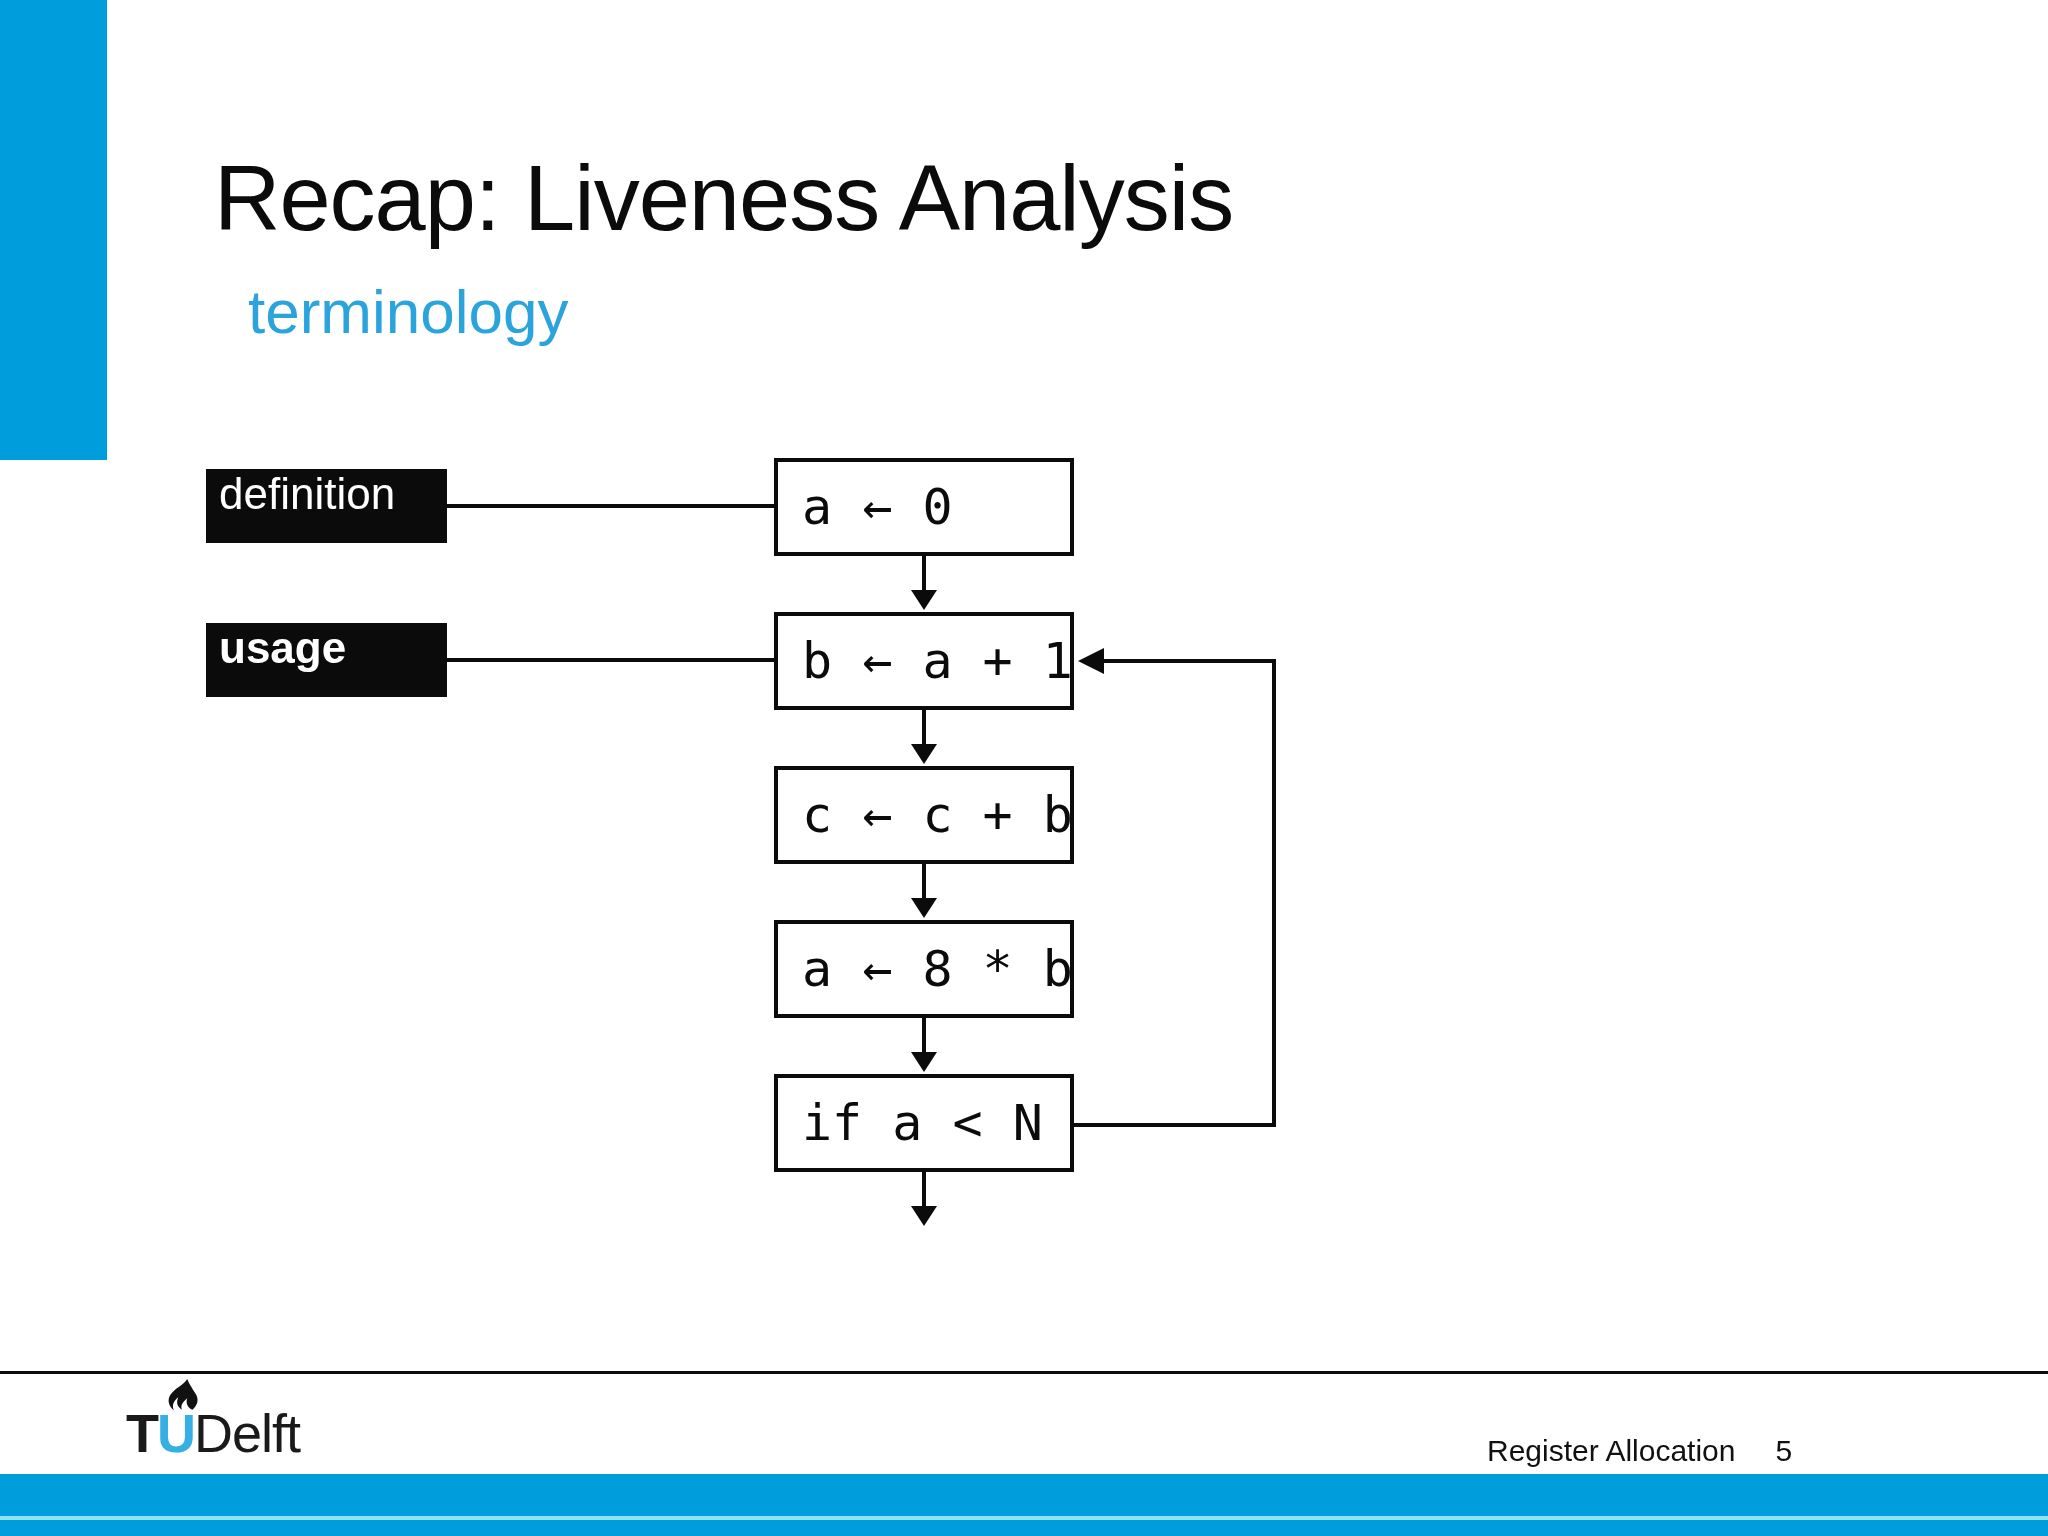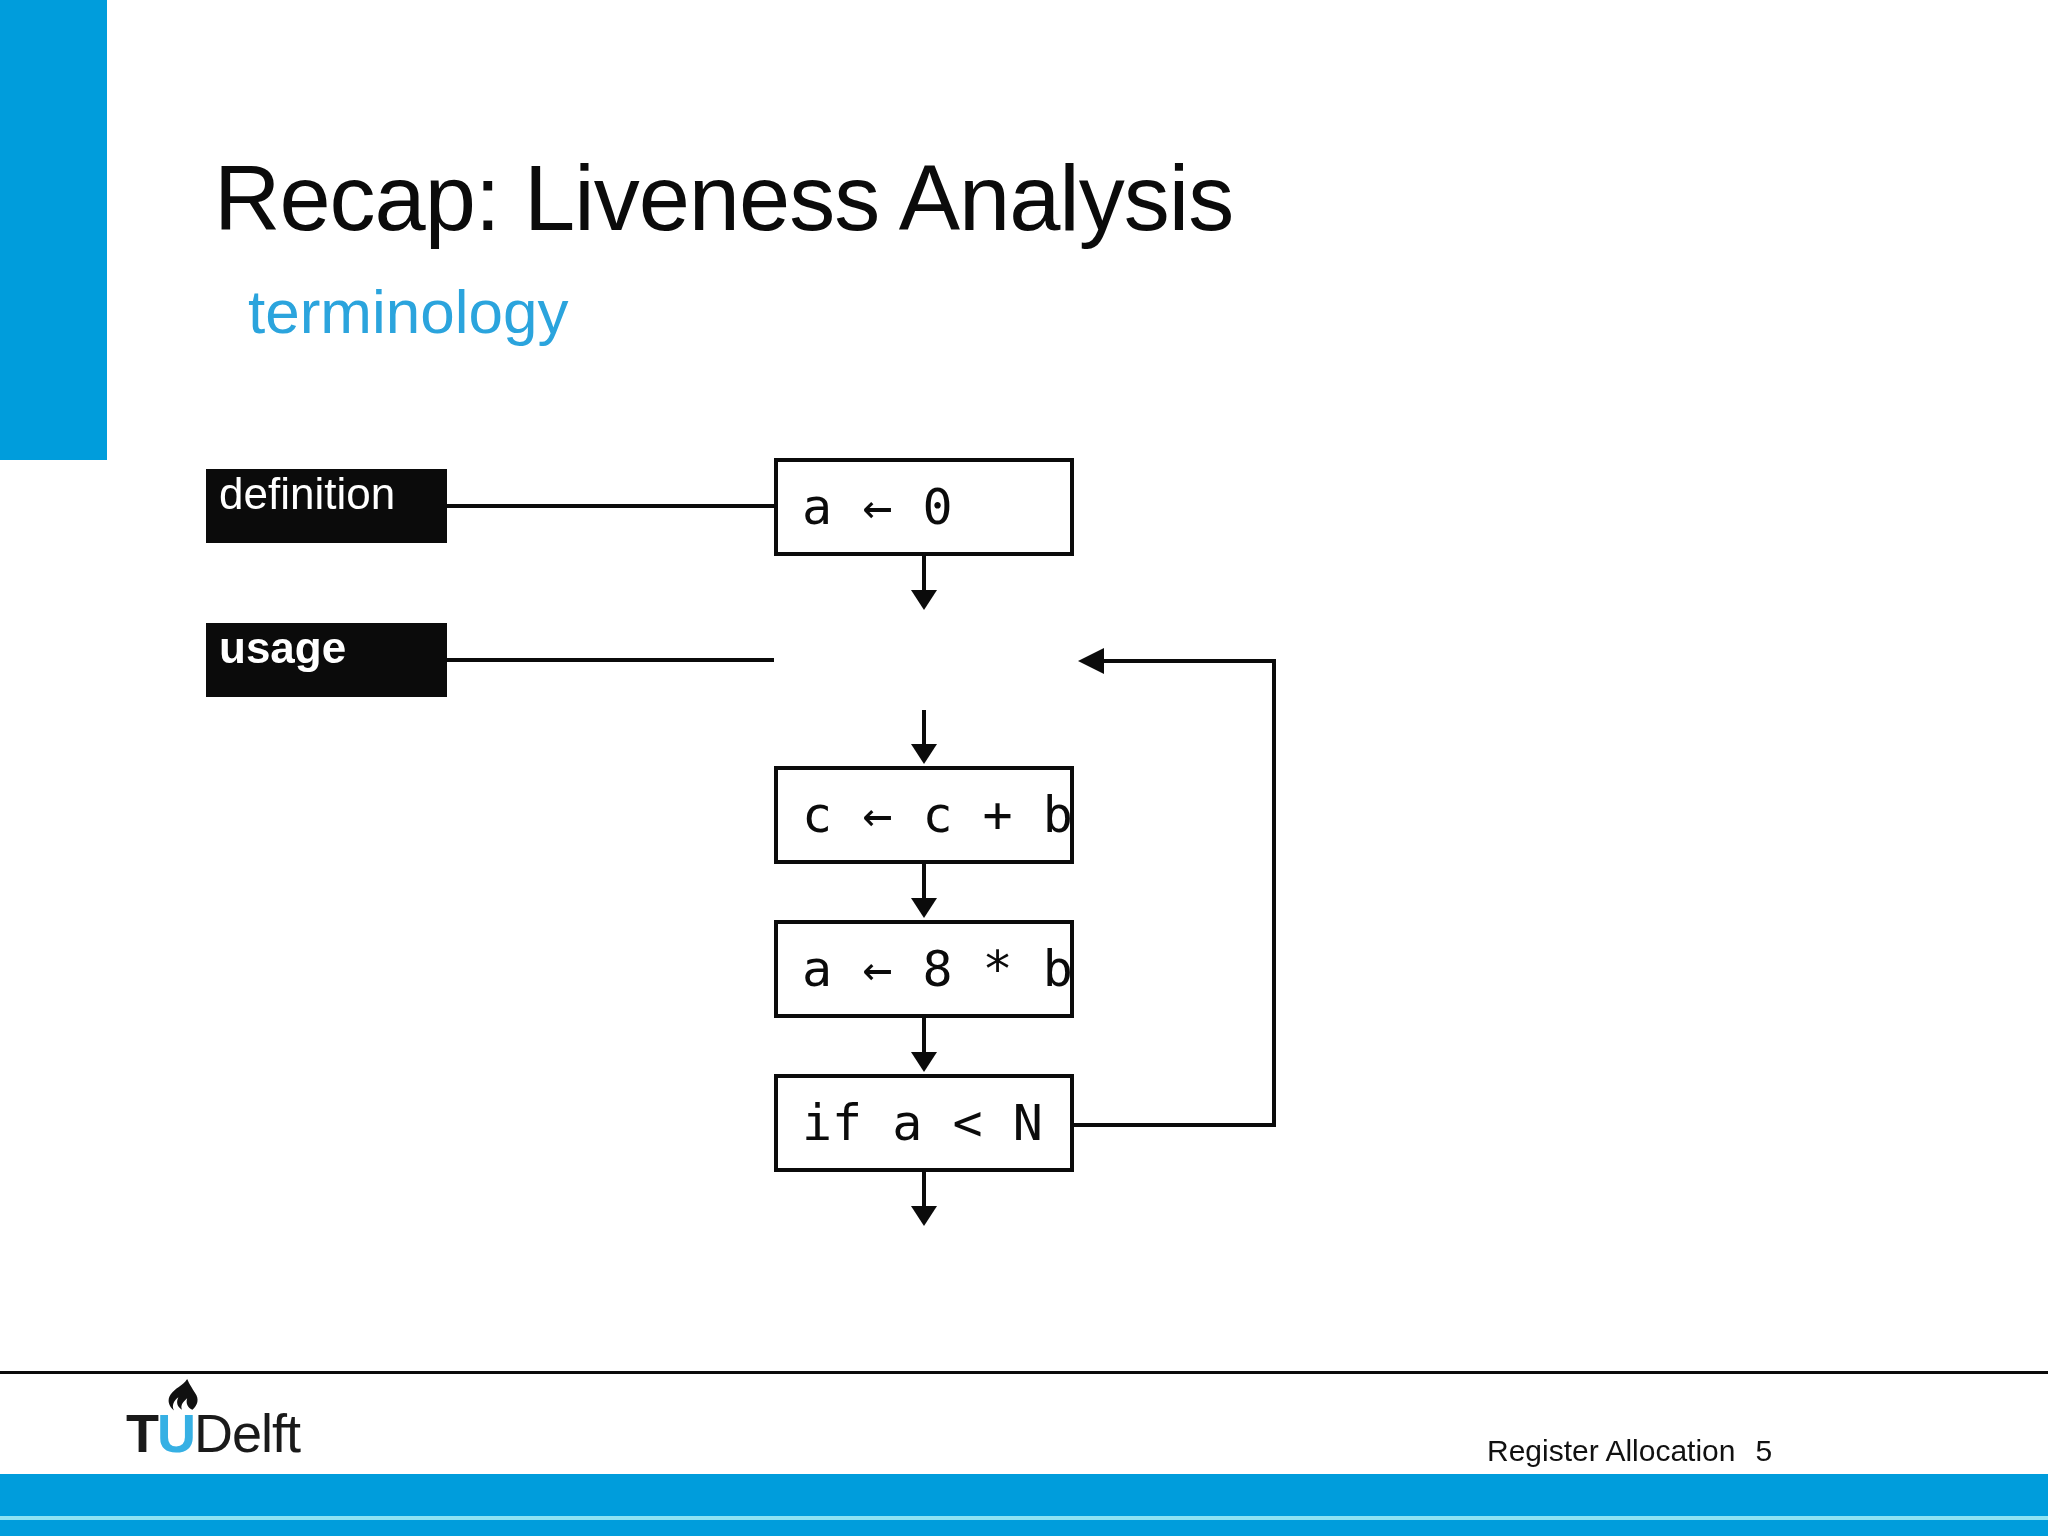--- a/index.html
+++ b/index.html
@@ -68,21 +68,21 @@
   
   .footer-rule{position:absolute;left:0;top:1371px;width:2048px;height:3px;background:#0b0b0b;}
   .logo{position:absolute;left:126px;top:1378px;width:260px;height:90px;}
   .logo-flame{position:absolute;left:26px;top:0;width:58px;height:44px;}
   .logo-text{position:absolute;left:0;top:28px;font-size:54px;line-height:1;white-space:nowrap;}
   .logo-tu{font-weight:bold;letter-spacing:-2px;color:#1a1a1a;}
   .logo-u{color:var(--logo_blue,#36B0E4);}
   .logo-delft{font-weight:normal;color:#1a1a1a;letter-spacing:-1px;}
   .footer-text{
     position:absolute;left:1487px;top:1434px;
-    font-size:30px;color:#111111;display:flex;gap:20px;white-space:nowrap;
+    font-size:30px;color:#111111;display:flex;gap:40px;white-space:nowrap;
   }
   .bottom-bar{position:absolute;left:0;top:1474px;width:2048px;height:62px;background:var(--brand_blue,#009DDC);}
   .bottom-accent{position:absolute;left:0;top:42px;width:2048px;height:4px;background:var(--footer_accent,#8FE3F3);}
 </style>
 </head>
 <body>
 
 <div class="slide">
 
   <div class="side-bar"></div>
@@ -94,20 +94,21 @@
     <span>definition</span>
   </div>
   <div class="term-label term-usage">
     <span>usage</span>
   </div>
 
   <div class="line" style="left:447px;top:504px;width:327px;height:4px;"></div>
   <div class="line" style="left:447px;top:658px;width:327px;height:4px;"></div>
 
   <div class="node n1">a ← 0</div>
+  <div class="node n2">b ← a + 1</div>
   <div class="node n3">c ← c + b</div>
   <div class="node n4">a ← 8 * b</div>
   <div class="node n5">if a &lt; N</div>
 
   <div class="line" style="left:922px;top:556px;width:4px;height:38px;"></div>
   <div class="tri-down" style="left:911px;top:590px;"></div>
 
   <div class="line" style="left:922px;top:710px;width:4px;height:38px;"></div>
   <div class="tri-down" style="left:911px;top:744px;"></div>
 

